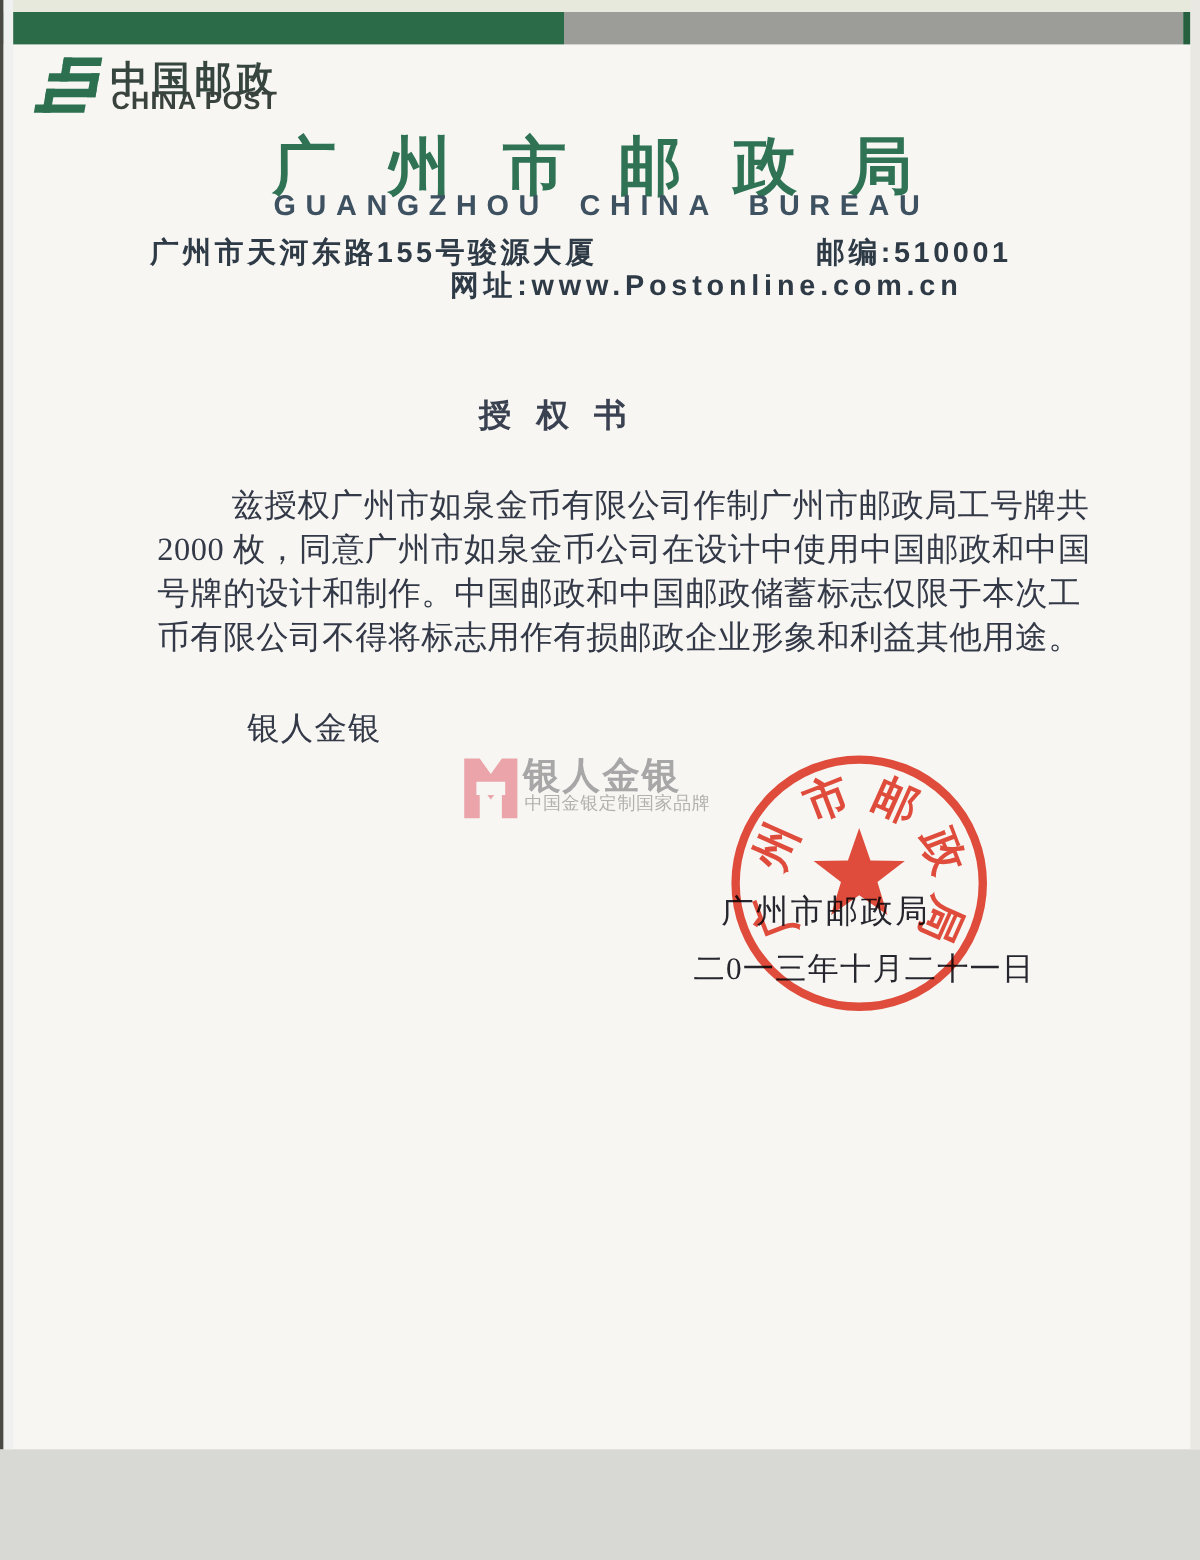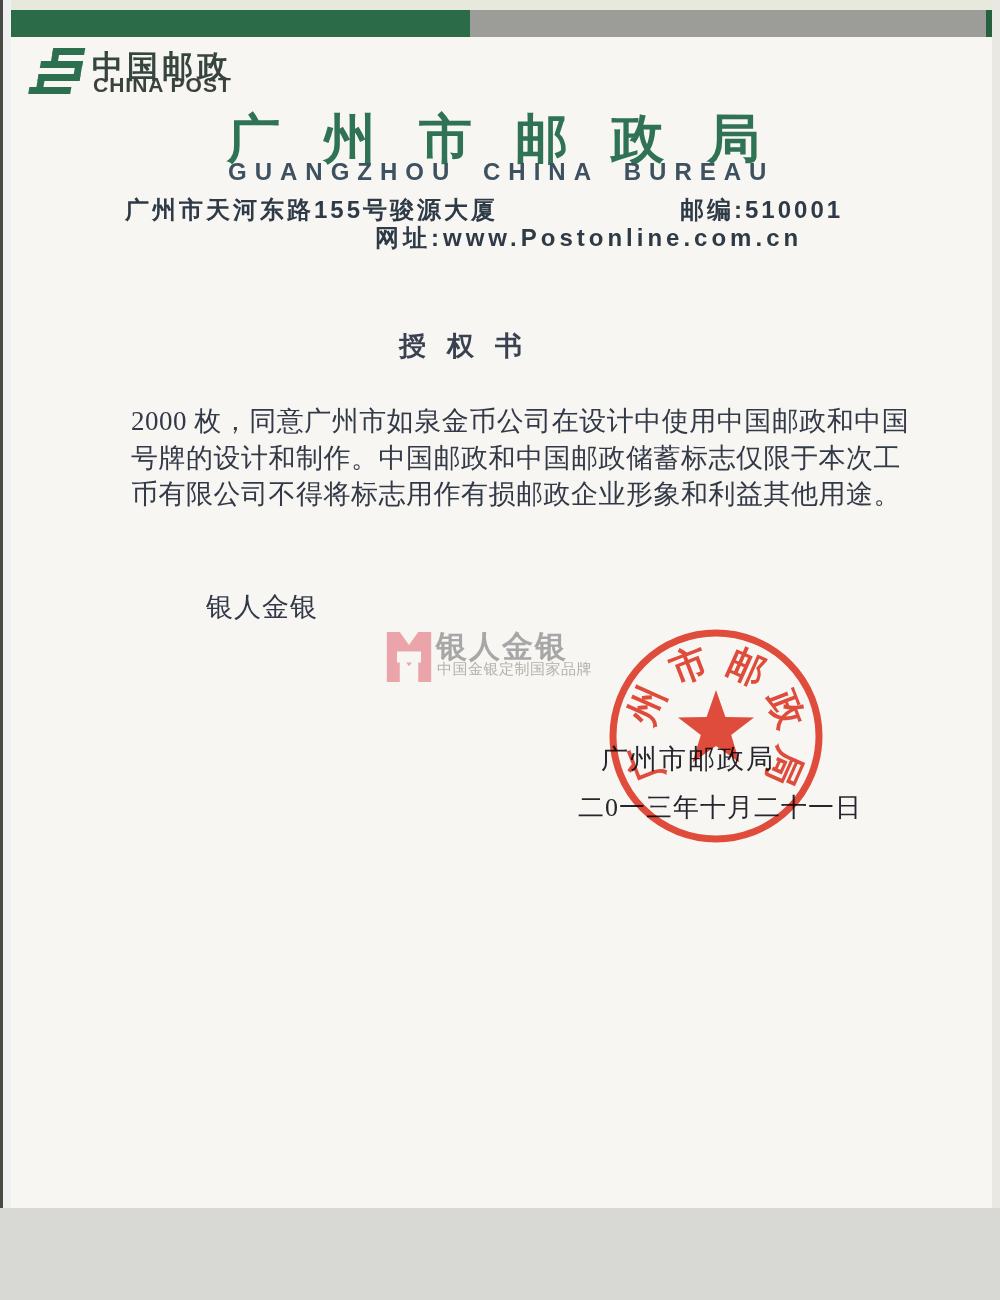--- a/index.html
+++ b/index.html
@@ -86,20 +86,21 @@
 
   <div class="org-cn">广州市邮政局</div>
   <div class="org-en">GUANGZHOU CHINA BUREAU</div>
   <div class="addr-line addr1">广州市天河东路155号骏源大厦</div>
   <div class="addr-line postcode">邮编:510001</div>
   <div class="addr-line website">网址:www.Postonline.com.cn</div>
 
   <div class="doc-title">授权书</div>
 
   <div class="body-block">
+    <div class="body-line indent">兹授权广州市如泉金币有限公司作制广州市邮政局工号牌共</div>
     <div class="body-line">2000 枚，同意广州市如泉金币公司在设计中使用中国邮政和中国</div>
     <div class="body-line">号牌的设计和制作。中国邮政和中国邮政储蓄标志仅限于本次工</div>
     <div class="body-line">币有限公司不得将标志用作有损邮政企业形象和利益其他用途。</div>
   </div>
   <div class="closing">银人金银</div>
 
   <svg class="wm-logo" width="48" height="56" viewBox="0 0 52 58">
     <polygon fill="#eba5aa" points="2,2 16,2 26,16 36,2 50,2 50,56 36,56 36,26 26,39 16,26 16,56 2,56"></polygon>
     <rect x="13" y="23" width="26" height="12" fill="#f7f6f3"></rect>
   </svg>

